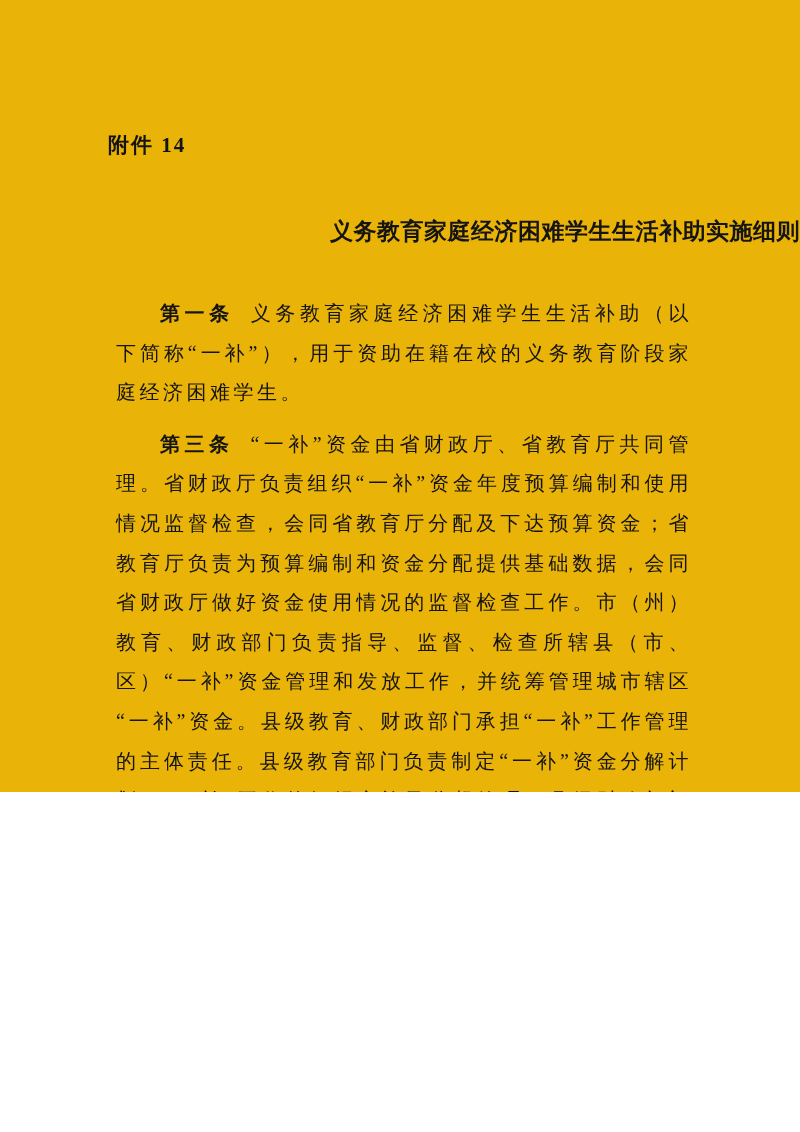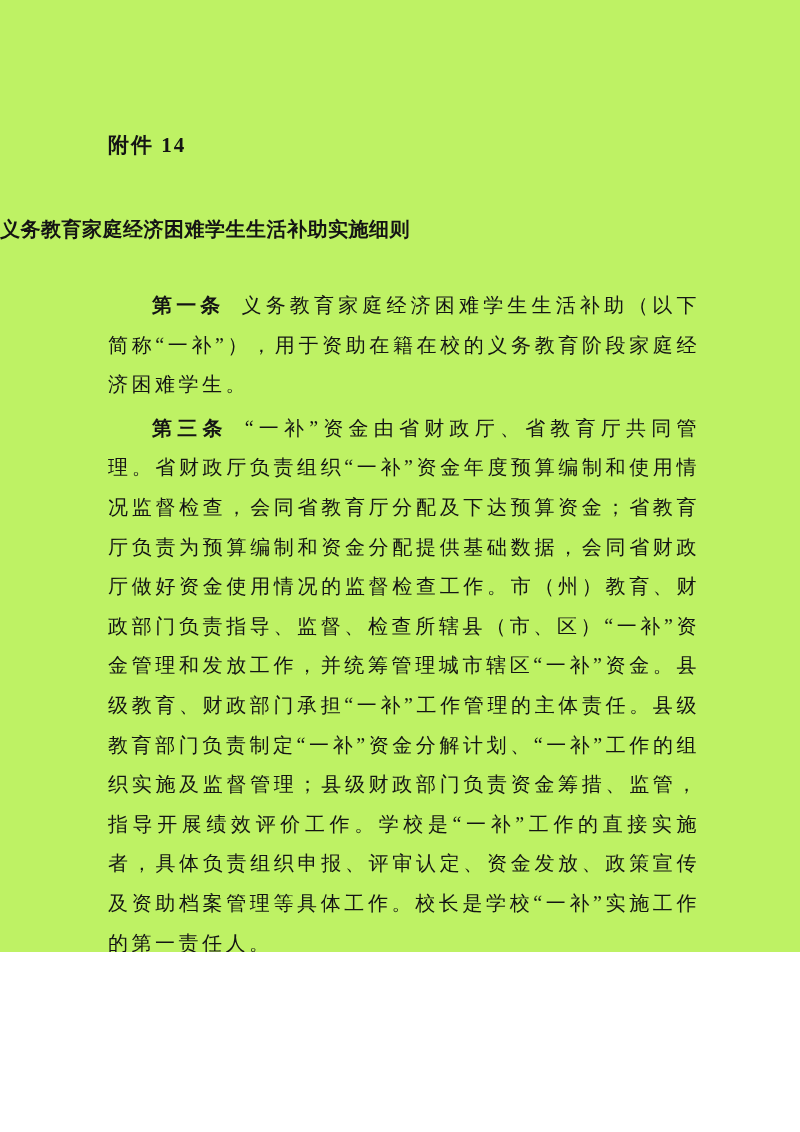--- a/index.html
+++ b/index.html
@@ -3,58 +3,58 @@
 <meta charset="utf-8">
 <style>
   html, body {
     margin: 0;
     padding: 0;
     background: #ffffff;
   }
   .page {
     position: relative;
     width: 800px;
-    height: 952px;
-    background: #bef264;
+    height: 792px;
+    background: #eab308;
     overflow: hidden;
     font-family: "Liberation Serif", serif;
     color: #141414;
   }
   .attachment-label {
     position: absolute;
     top: 131px;
     left: 108px;
     font-size: 21px;
     letter-spacing: 2px;
     font-weight: 600;
   }
   .doc-title {
     position: absolute;
     top: 216px;
     left: 0;
     width: 100%;
-    text-align: left;
-    font-size: 20px;
+    text-align: right;
+    font-size: 23px;
     font-weight: 700;
     letter-spacing: 0.5px;
     white-space: nowrap;
   }
   .doc-body {
     position: absolute;
     top: 282px;
     left: 104px;
     width: 600px;
     font-size: 20px;
     line-height: 39.6px;
     letter-spacing: 3.5px;
     text-align: justify;
     text-justify: inter-ideograph;
   }
   .doc-body p {
-    margin: 4px;
+    margin: 12px;
     padding: 0;
     text-indent: 2.2em;
   }
   .para-label {
     font-weight: 700;
     padding-right: 17px;
   }
   .page-number {
     position: absolute;
     top: 968px;

